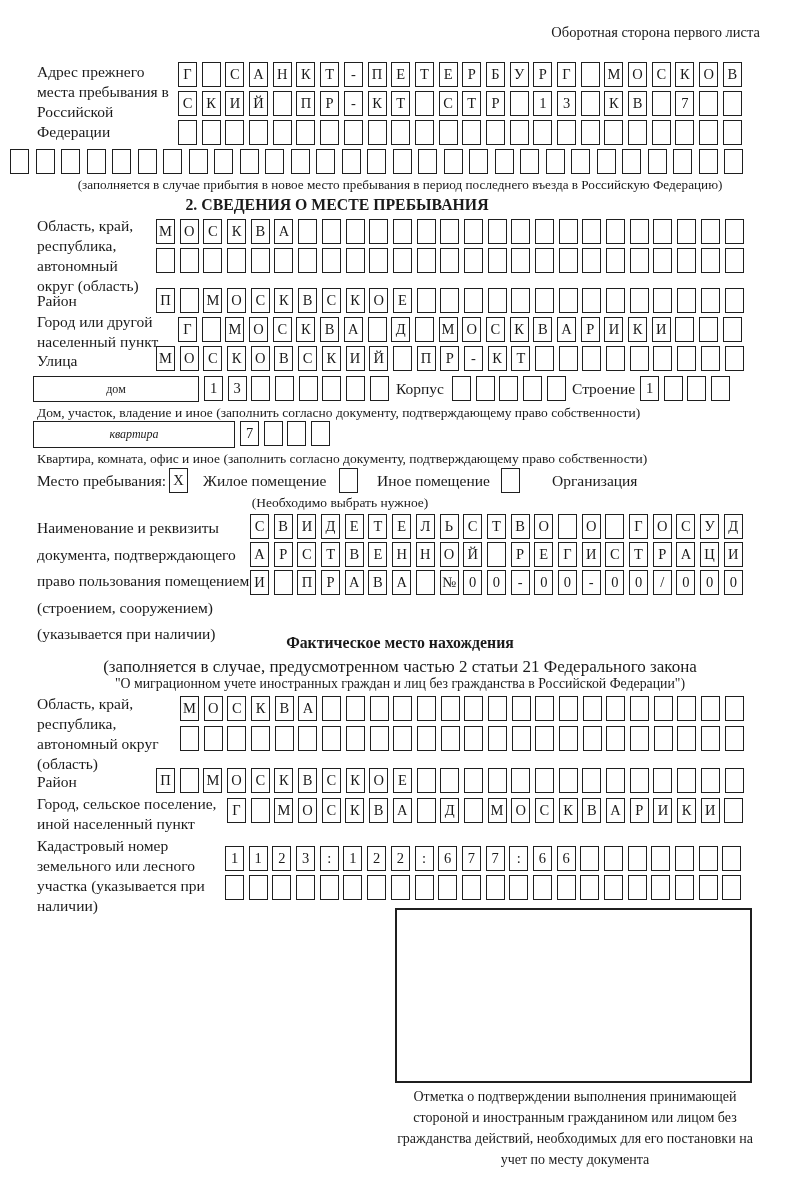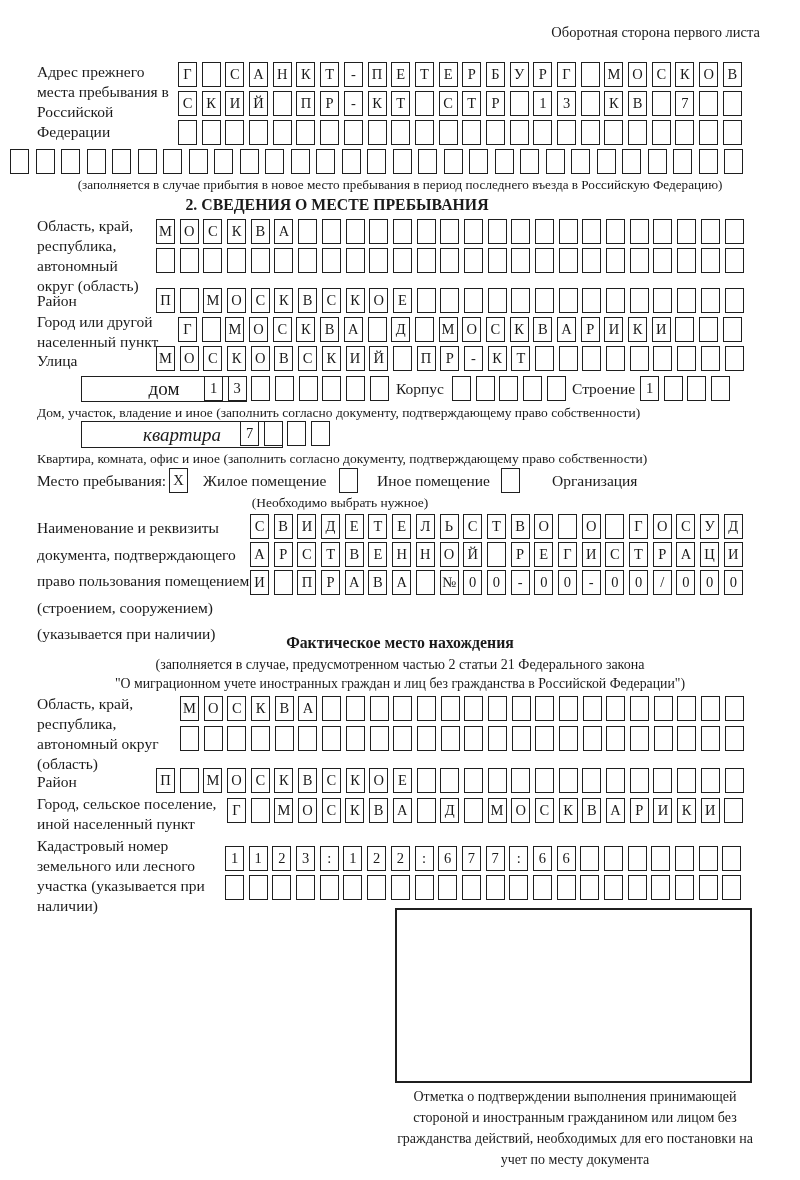--- a/index.html
+++ b/index.html
@@ -9,21 +9,21 @@
   .lbl{font-size:15.5px;line-height:20px;}
   .cells{display:flex;position:absolute;}
   .cell{flex:none;width:19px;height:25px;border:1.6px solid #1f1f1f;margin-right:4.7px;
         display:flex;align-items:center;justify-content:center;font-size:14.5px;
         box-sizing:border-box;background:#fff;white-space:pre;}
   .cells.wide .cell{margin-right:6.5px;}
   .caption{font-size:13.2px;}
   .center{text-align:center;}
   .titlebar{font-size:15.8px;font-weight:bold;}
   .labelbox{border:1.8px solid #1f1f1f;display:flex;align-items:center;justify-content:center;
-            font-size:19px;box-sizing:border-box;background:#fff;margin-left:48px;}
+            font-size:12px;box-sizing:border-box;background:#fff;}
   .stamp{border:2px solid #1f1f1f;background:#fff;box-sizing:border-box;}
 </style>
 </head>
 <body>
 
 <div class="page">
 
   <div class="abs" style="top:24px;left:420px;width:340px;text-align:right;font-size:14.5px;">Оборотная сторона первого листа</div>
 
   <div class="abs lbl" style="top:62px;left:37px;width:140px;">Адрес прежнего места пребывания в Российской Федерации</div>
@@ -399,21 +399,21 @@
       <span class="cell">-</span>
       <span class="cell">0</span>
       <span class="cell">0</span>
       <span class="cell">/</span>
       <span class="cell">0</span>
       <span class="cell">0</span>
       <span class="cell">0</span>
     </div>
 
   <div class="abs titlebar center" style="top:634px;left:0;width:800px;">Фактическое место нахождения</div>
-  <div class="abs center" style="top:657px;left:0;width:800px;font-size:14px;">(заполняется в случае, предусмотренном частью 2 статьи 21 Федерального закона</div>
+  <div class="abs center" style="top:657px;left:0;width:800px;font-size:17px;">(заполняется в случае, предусмотренном частью 2 статьи 21 Федерального закона</div>
   <div class="abs center" style="top:676px;left:0;width:800px;font-size:13.8px;">"О миграционном учете иностранных граждан и лиц без гражданства в Российской Федерации")</div>
 
   <div class="abs lbl" style="top:694px;left:37px;width:150px;">Область, край, республика, автономный округ (область)</div>
   <div class="cells" style="top:696px;left:180px;">
       <span class="cell">М</span>
       <span class="cell">О</span>
       <span class="cell">С</span>
       <span class="cell">К</span>
       <span class="cell">В</span>
       <span class="cell">А</span>

